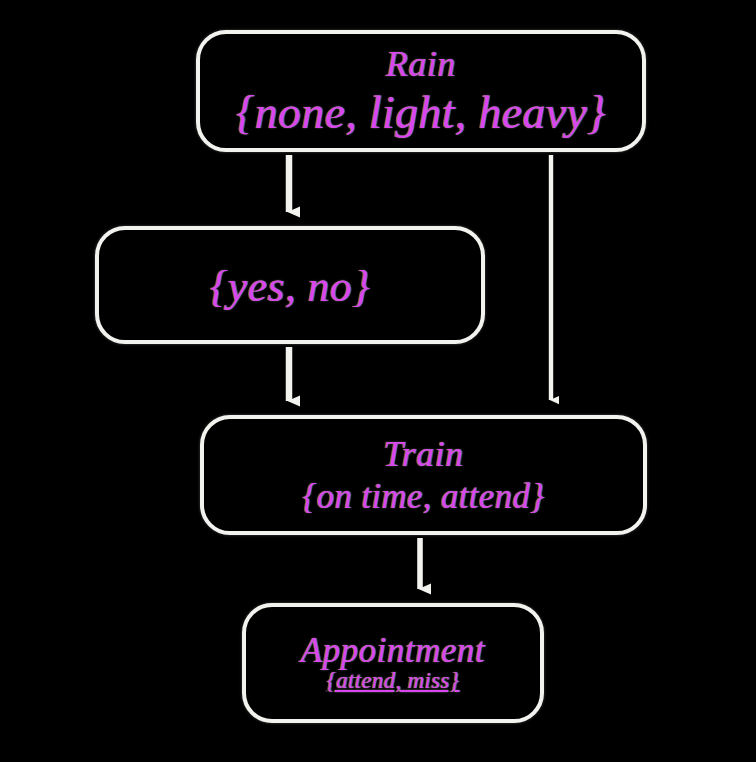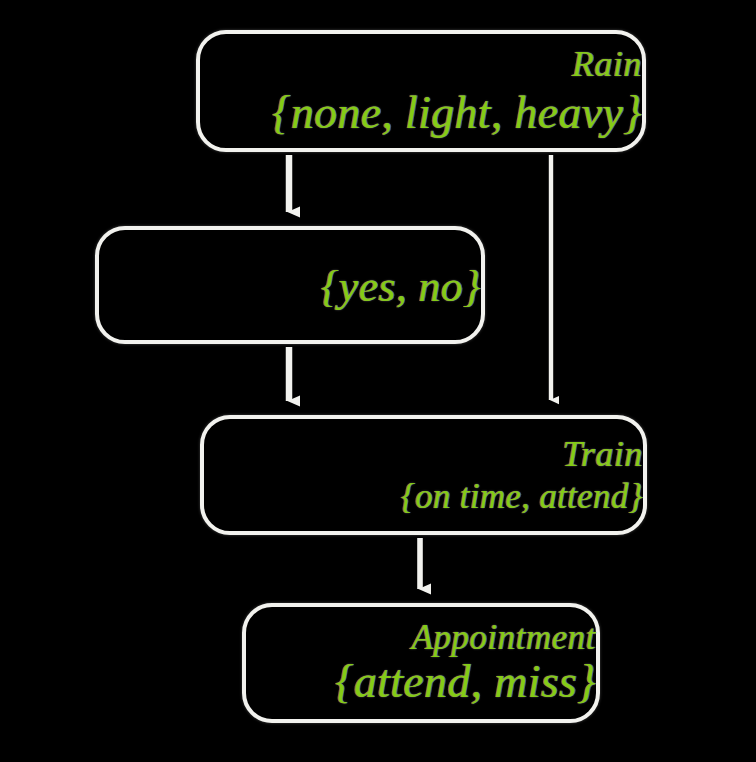--- a/index.html
+++ b/index.html
@@ -29,24 +29,24 @@
     pointer-events: none;
   }
   .node {
     position: absolute;
     box-sizing: border-box;
     background: #000000;
     border: 4px solid #f2f2ee;
     border-radius: 30px;
     display: flex;
     flex-direction: column;
-    align-items: flex-end;
+    align-items: center;
     justify-content: center;
     text-align: center;
-    color: #84cc16;
+    color: #d946ef;
     line-height: 1.08;
     box-shadow: 0 0 3px rgba(255,255,255,0.28);
   }
   .node-title {
     font-style: italic;
     font-weight: normal;
     letter-spacing: 0.5px;
     text-shadow:
       -0.9px 0 0 rgba(255,190,130,0.48),
        0.9px 0 0 rgba(150,190,255,0.42),
@@ -59,31 +59,31 @@
     text-shadow:
       -0.9px 0 0 rgba(255,190,130,0.48),
        0.9px 0 0 rgba(150,190,255,0.42),
        0 0 2px rgba(255,255,255,0.35);
   }
 
   
   #node-rain        { left: 196px; top: 30px;  width: 450px; height: 122px; }
   #node-maintenance { left: 95px;  top: 226px; width: 390px; height: 118px; }
   #node-train       { left: 200px; top: 415px; width: 447px; height: 120px; }
-  #node-appointment { left: 242px; top: 603px; width: 358px; height: 120px; }
+  #node-appointment { left: 242px; top: 603px; width: 302px; height: 120px; }
 
   #node-rain .node-title,
   #node-train .node-title          { font-size: 36px; }
   #node-maintenance .node-title,
   #node-appointment .node-title    { font-size: 35px; }
 
   #node-rain .node-states          { font-size: 46px; margin-top: 4px; }
   #node-maintenance .node-states   { font-size: 44px; margin-top: 4px; }
   #node-train .node-states         { font-size: 35px; margin-top: 4px; }
-  #node-appointment .node-states   { font-size: 46px; margin-top: 0; }
+  #node-appointment .node-states   { font-size: 23px; margin-top: 0; text-decoration: underline; }
 </style>
 </head>
 <body>
 
 <div id="canvas">
 
   <svg class="edge-layer" viewBox="0 0 756 762" width="756" height="762">
     <defs>
       <marker id="arrowhead" markerWidth="10" markerHeight="10" refX="4.6" refY="8.4" orient="auto" markerUnits="userSpaceOnUse">
         <path d="M 0.3 0 L 9 0 L 4.65 9.6 Z" fill="#f2f2ee"></path>

